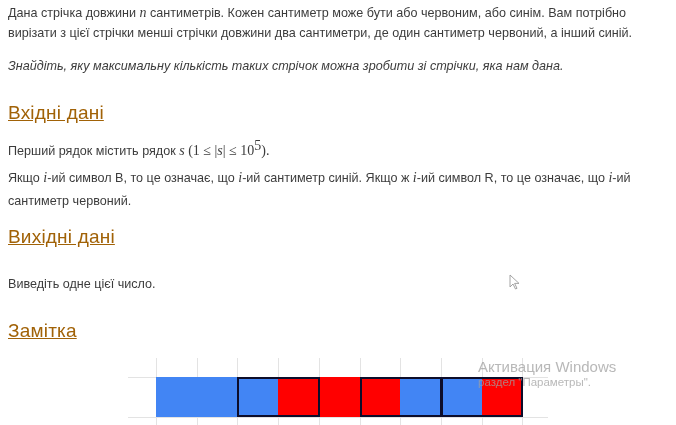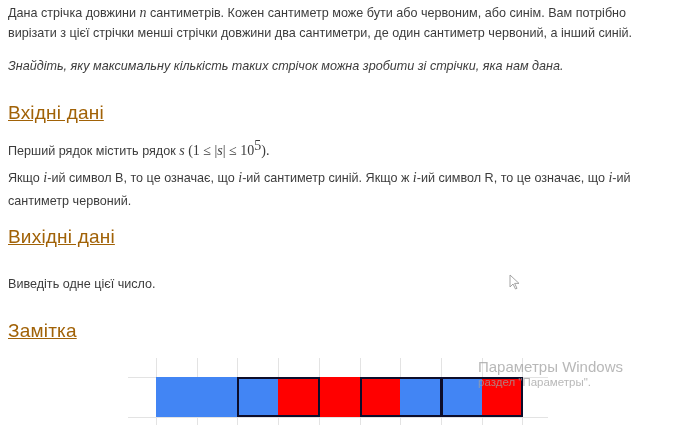--- a/index.html
+++ b/index.html
@@ -75,19 +75,19 @@
     <div class="cell" style="left: 360px; width: 40px; background: rgb(255, 0, 0);"></div>
     <div class="cell" style="left: 400px; width: 41px; background: rgb(66, 133, 244);"></div>
     <div class="cell" style="left: 441px; width: 41px; background: rgb(66, 133, 244);"></div>
     <div class="cell" style="left: 482px; width: 40px; background: rgb(255, 0, 0);"></div>
     <div class="box" style="left: 237px; width: 83px; border-color: rgb(13, 13, 42);"></div>
     <div class="box" style="left: 360px; width: 82px; border-color: rgb(13, 13, 42);"></div>
     <div class="box" style="left: 441px; width: 82px; border-color: rgb(13, 13, 42);"></div>
   </div>
 
 <div class="watermark">
-  <div class="wm-title">Параметры Windows</div>
+  <div class="wm-title">Активация Windows</div>
   <div class="wm-line">раздел "Параметры".</div>
 </div>
 
 <svg class="cursor" viewBox="0 0 12 16">
   <path d="M1 1 L1 13 L4 10 L6.5 15 L8 14.3 L5.6 9.4 L10 9.4 Z" fill="#ffffff" stroke="#9a9a9a" stroke-width="0.9"></path>
 </svg>
 
 </body></html>

